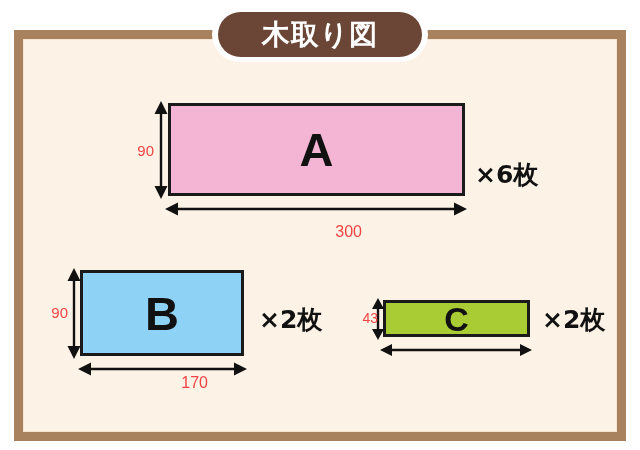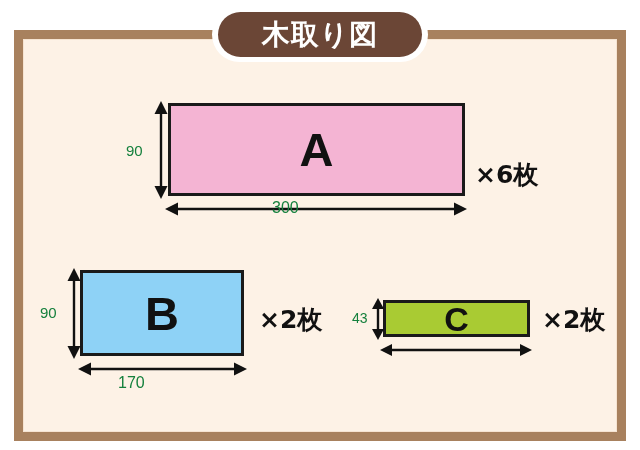--- a/index.html
+++ b/index.html
@@ -143,27 +143,27 @@
     line-height: 1;
   }
   #count-a { left: 475px; top: 155px; margin-top: 7px; }
   #count-b { left: 259px; top: 307px; }
   #count-c { left: 542px; top: 307px; }
 
   
   .dim-num {
     position: absolute;
     font-family: "Liberation Sans", "DejaVu Sans", sans-serif;
-    color: #15803d;
+    color: #ef4444;
     line-height: 1;
     white-space: nowrap;
-    text-align: left;
+    text-align: right;
   }
   #dim-a-h { left: 126px; top: 143px; width: 28px; font-size: 15px; }
-  #dim-a-w { left: 272px; top: 200px; width: 90px; font-size: 16px; }
+  #dim-a-w { left: 272px; top: 224px; width: 90px; font-size: 16px; }
   #dim-b-h { left: 40px;  top: 305px; width: 28px; font-size: 15px; }
   #dim-b-w { left: 118px; top: 375px; width: 90px; font-size: 16px; }
   #dim-c-h { left: 352px; top: 311px; width: 26px; font-size: 14px; }
   #dim-c-w { left: 411px; top: 356px; width: 90px; font-size: 15px; }
 
   
   .dim-svg {
     position: absolute;
     overflow: visible;
   }

